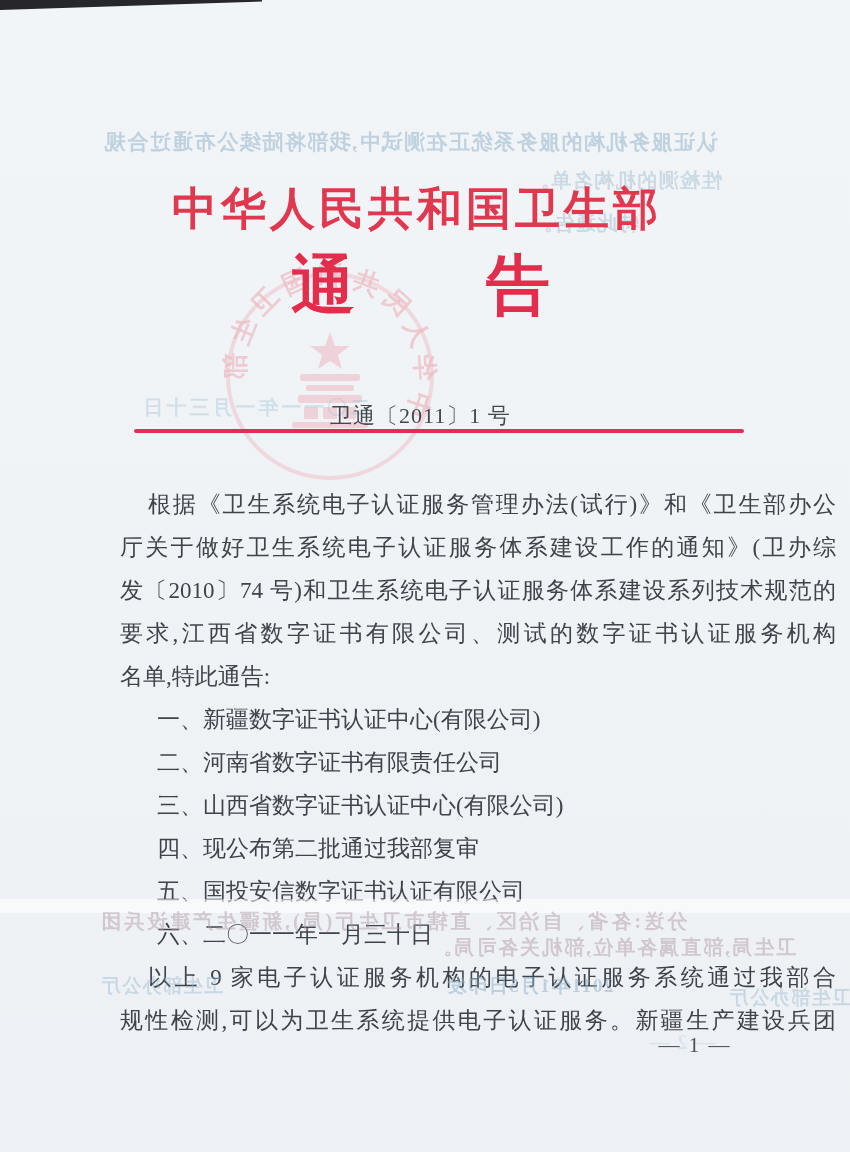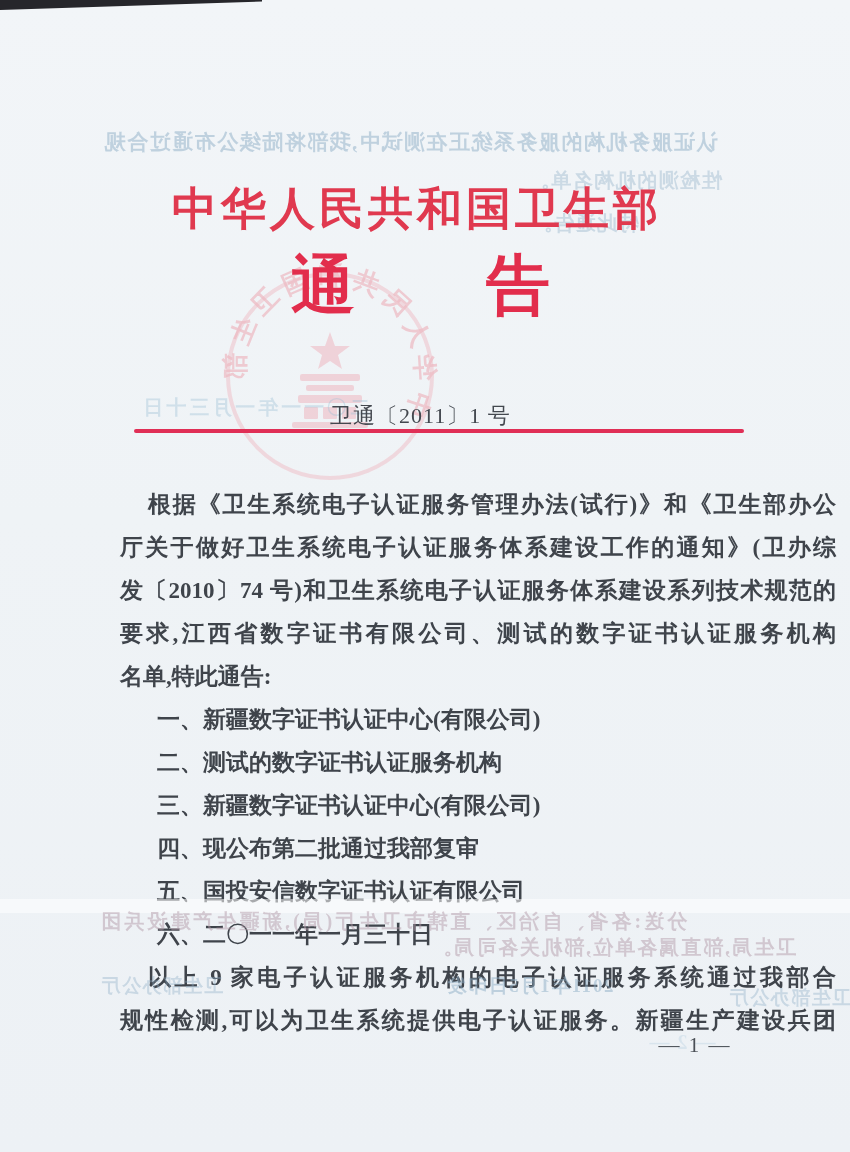--- a/index.html
+++ b/index.html
@@ -55,21 +55,21 @@
     white-space:nowrap;
     text-align:center;
   }
   .red-rule{
     position:absolute;left:134px;top:429px;width:610px;height:3.5px;
     background:#e02f56;border-radius:2px;
   }
   
   .body-text{
     position:absolute;left:120px;top:483px;width:716px;
-    font-size:23px;line-height:43px;font-weight:bold;
+    font-size:23px;line-height:43px;
   }
   .bline{height:43px;white-space:nowrap;}
   .just{white-space:normal;text-align:justify;text-align-last:justify;}
   .ind{text-indent:28px;}
   .li{padding-left:37px;}
   .light-band{
     position:absolute;left:0;top:899px;width:850px;height:14px;
     background:rgba(255,255,255,.55);
   }
   .page-number{
@@ -130,22 +130,22 @@
   <div class="doc-number">卫通〔2011〕1 号</div>
   <div class="red-rule"></div>
 
   <div class="body-text">
     <div class="bline just ind">根据《卫生系统电子认证服务管理办法(试行)》和《卫生部办公</div>
     <div class="bline just">厅关于做好卫生系统电子认证服务体系建设工作的通知》(卫办综</div>
     <div class="bline just">发〔2010〕74 号)和卫生系统电子认证服务体系建设系列技术规范的</div>
     <div class="bline just">要求,江西省数字证书有限公司、测试的数字证书认证服务机构</div>
     <div class="bline">名单,特此通告:</div>
     <div class="bline li">一、新疆数字证书认证中心(有限公司)</div>
-    <div class="bline li">二、测试的数字证书认证服务机构</div>
-    <div class="bline li">三、新疆数字证书认证中心(有限公司)</div>
+    <div class="bline li">二、河南省数字证书有限责任公司</div>
+    <div class="bline li">三、山西省数字证书认证中心(有限公司)</div>
     <div class="bline li">四、现公布第二批通过我部复审</div>
     <div class="bline li">五、国投安信数字证书认证有限公司</div>
     <div class="bline li">六、二〇一一年一月三十日</div>
     <div class="bline just ind">以上 9 家电子认证服务机构的电子认证服务系统通过我部合</div>
     <div class="bline just">规性检测,可以为卫生系统提供电子认证服务。新疆生产建设兵团</div>
   </div>
 
   <div class="light-band"></div>
   <div class="bleed warm b-bot1">分送:各省、自治区、直辖市卫生厅(局),新疆生产建设兵团</div>
   <div class="bleed warm b-bot2">卫生局,部直属各单位,部机关各司局。</div>

